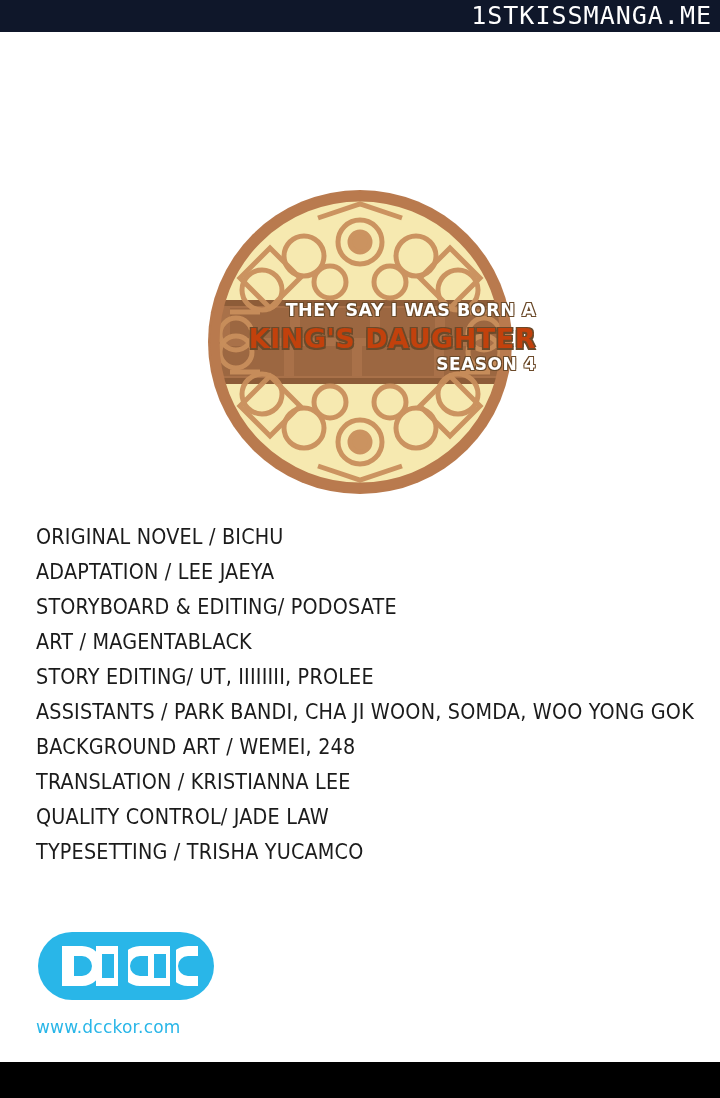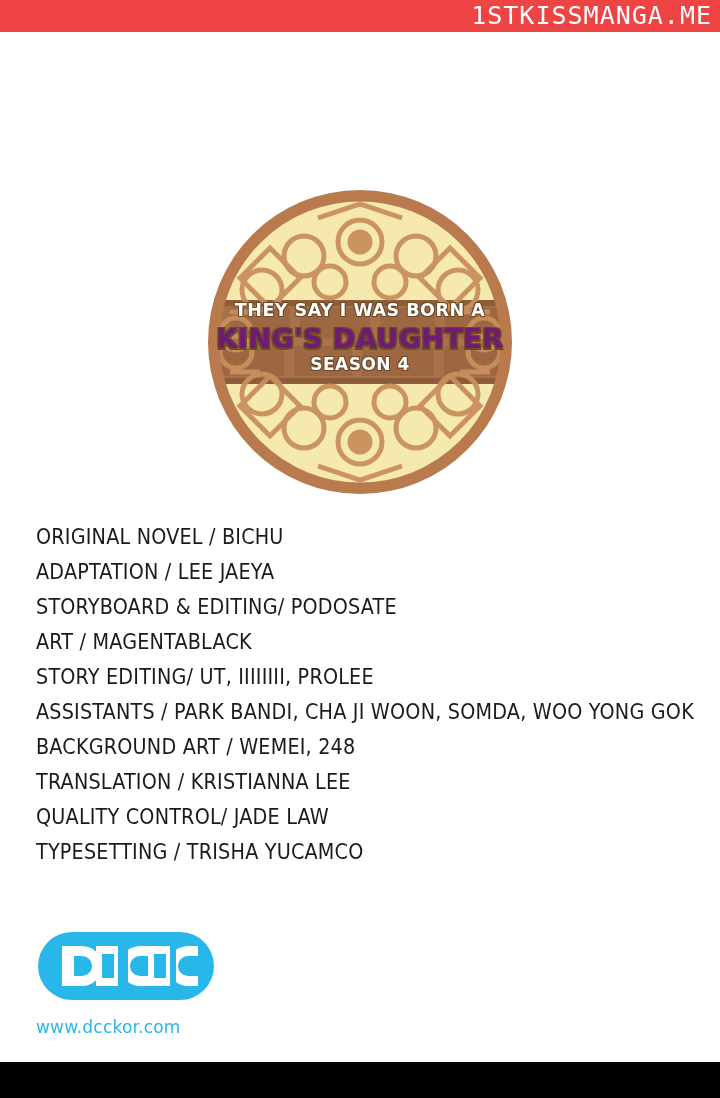--- a/index.html
+++ b/index.html
@@ -19,21 +19,21 @@
     height: 1098px;
     background: #000000;
   }
   
   .watermark-bar {
     position: absolute;
     top: 0;
     left: 0;
     width: 720px;
     height: 32px;
-    background: #ef4444;
+    background: #0f172a;
   }
   .watermark-text {
     position: absolute;
     right: 8px;
     top: 0px;
     font-family: "DejaVu Sans Mono", monospace;
     font-size: 25px;
     letter-spacing: 1px;
     color: #ffffff;
     line-height: 32px;
@@ -63,40 +63,40 @@
     left: 50%;
     top: 150px;
     transform: translateX(-50%);
     width: 320px;
     height: 320px;
   }
   .emblem-svg { display: block; }
 
   .emblem-title-block {
     position: absolute;
-    left: 0;
+    left: 16px;
     top: 118px;
     width: 320px;
-    text-align: center;
+    text-align: right;
     pointer-events: none;
   }
   .title-line1 {
     font-family: "DejaVu Sans", sans-serif;
     font-size: 17.5px;
     font-weight: bold;
     letter-spacing: 0.5px;
     color: #ffffff;
     text-shadow: 1px 1px 0 #6b4a2a, -1px 1px 0 #6b4a2a, 1px -1px 0 #6b4a2a, -1px -1px 0 #6b4a2a;
   }
   .title-line2 {
     font-family: "DejaVu Sans", sans-serif;
     font-size: 27px;
     font-weight: bold;
     letter-spacing: 0.5px;
-    color: #701a75;
+    color: #c2410c;
     margin-top: 3px;
     text-shadow: 1.5px 1.5px 0 #6b4a2a, -1.5px 1.5px 0 #6b4a2a, 1.5px -1.5px 0 #6b4a2a, -1.5px -1.5px 0 #6b4a2a;
   }
   .title-line3 {
     font-family: "DejaVu Sans", sans-serif;
     font-size: 17px;
     font-weight: bold;
     letter-spacing: 0.5px;
     color: #ffffff;
     margin-top: 0;

